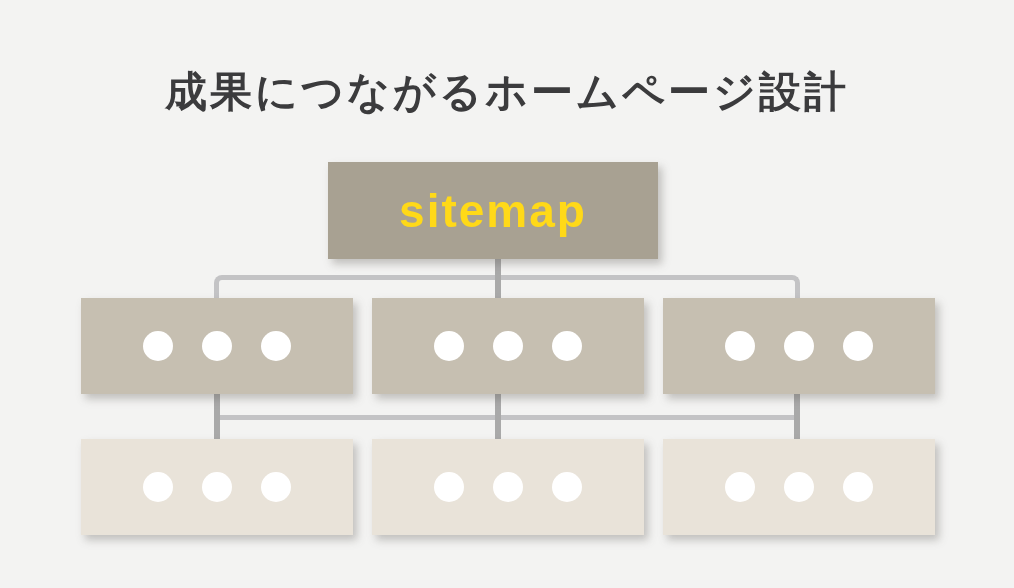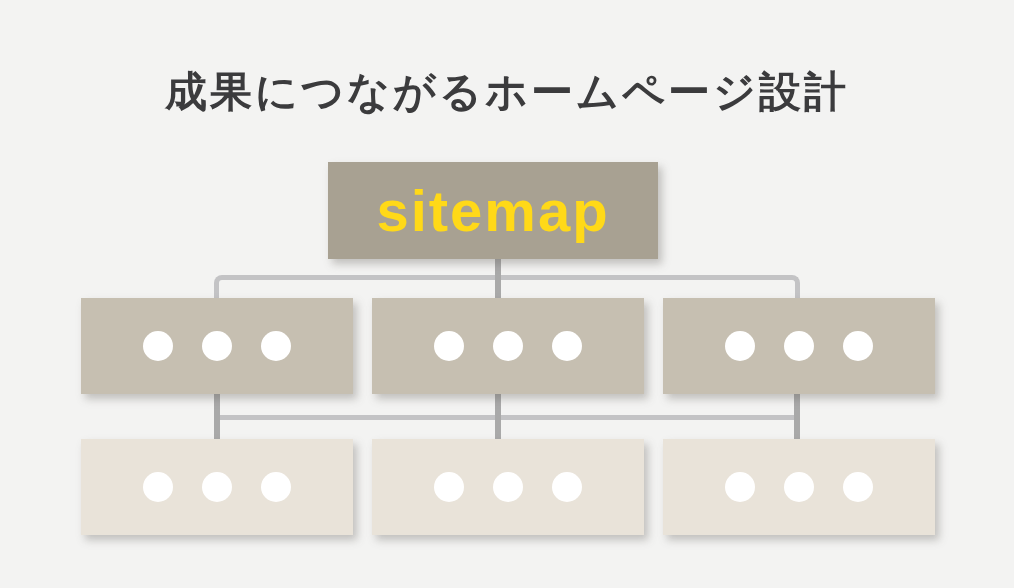--- a/index.html
+++ b/index.html
@@ -65,21 +65,21 @@
     box-shadow: 4px 5px 8px rgba(100, 98, 92, 0.35);
   }
   .root-node {
     left: 328px;
     top: 162px;
     width: 330px;
     height: 97px;
     background: #a8a192;
   }
   .root-label {
-    font-size: 58px;
+    font-size: 46px;
     font-weight: 700;
     letter-spacing: 2px;
     color: #ffd918;
   }
   .level-box {
     width: 272px;
     height: 96px;
     gap: 29px;
   }
   .lv1 { top: 298px; background: #c6bfb1; }

